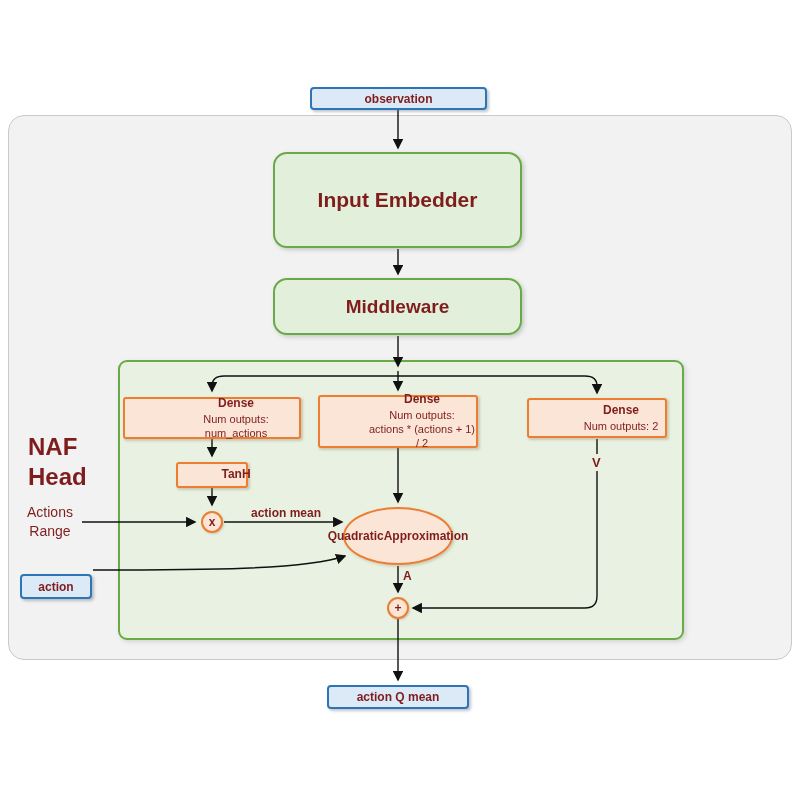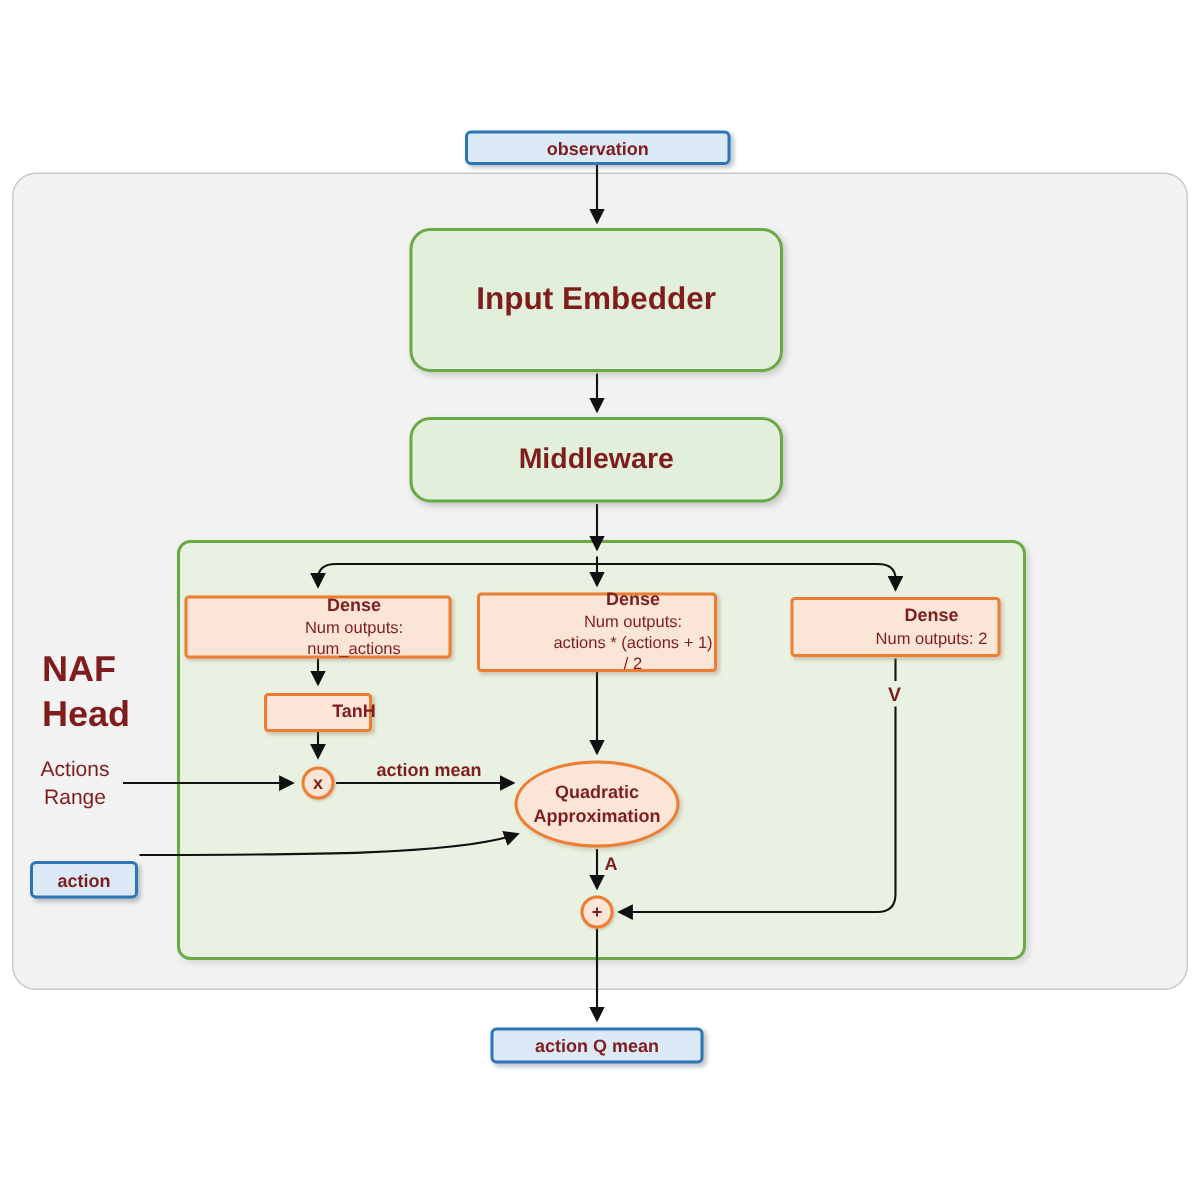--- a/index.html
+++ b/index.html
@@ -29,21 +29,21 @@
   .orange .s{font-size:11px;}
   .node-circle{
     position:absolute;box-sizing:border-box;border-radius:50%;
     background:#fbe5d6;border:2px solid #ed7d31;display:flex;
     align-items:center;justify-content:center;font-weight:bold;font-size:12px;
     box-shadow:1px 1px 2px rgba(150,120,95,.35);
   }
   .ellipse{
     position:absolute;box-sizing:border-box;border-radius:50%;
     background:#fbe5d6;border:2px solid #ed7d31;display:flex;
-    flex-direction:column;align-items:center;justify-content:center;
+    flex-direction:row;align-items:center;justify-content:center;
     font-weight:bold;font-size:12px;line-height:1.35;
     box-shadow:1.5px 1.5px 3px rgba(150,120,95,.35);
   }
   .panel-gray{
     position:absolute;background:#f2f2f2;border:1px solid #c9c9c9;border-radius:16px;
   }
   .panel-naf{
     position:absolute;background:#e9f2e2;border:2px solid #6aaa46;border-radius:9px;
     box-shadow:2px 2px 4px rgba(110,130,110,.25);
   }

